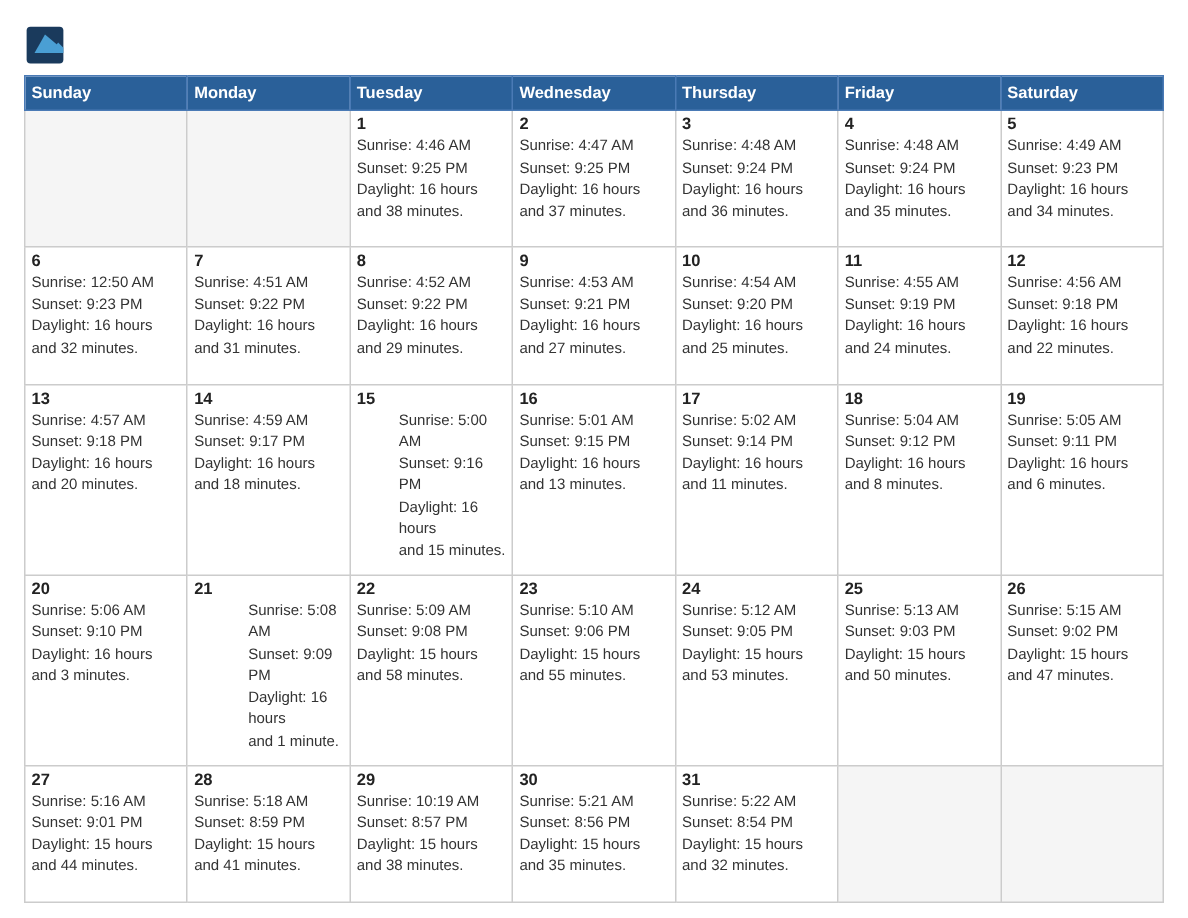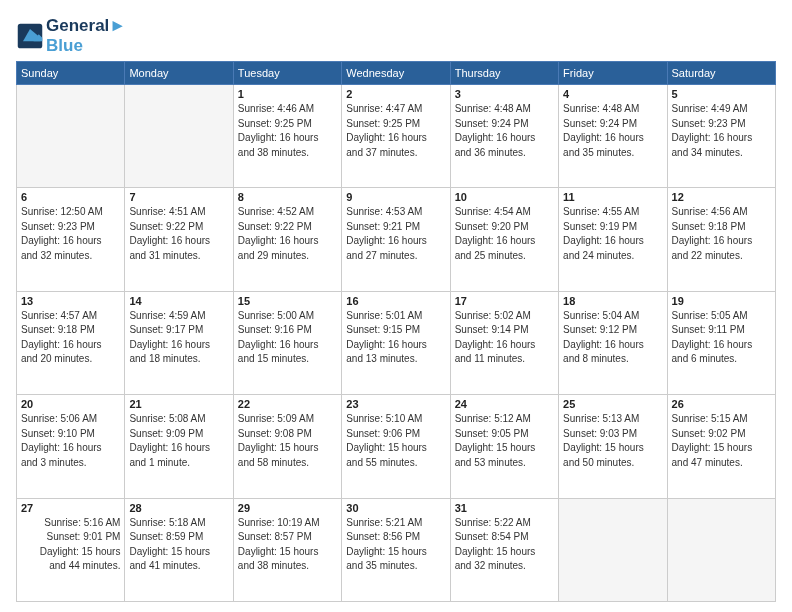--- a/index.html
+++ b/index.html
@@ -51,21 +51,21 @@
       flex: 1;
       border: 1px solid #ccc;
       border-collapse: collapse;
       width: 100%;
       table-layout: fixed;
     }
     .calendar th {
       background: #2a6099;
       color: #fff;
       font-size: 11px;
-      font-weight: normal;
+      font-weight: bold;
       padding: 5px 4px;
       text-align: left;
       border: 1px solid #4a7ab5;
     }
     .calendar td {
       border: 1px solid #ccc;
       vertical-align: top;
       padding: 3px 4px;
       font-size: 9.5px;
       color: #333;
@@ -92,24 +92,20 @@
 <body>
 
 <div class="page">
   <div class="header">
     <div class="logo">
       <svg class="logo-icon" viewBox="0 0 32 32">
         <rect x="2" y="2" width="28" height="28" rx="3" fill="#1a3a5c"></rect>
         <polygon points="8,22 16,8 28,18 28,22" fill="#4a9fd4"></polygon>
         <polygon points="20,22 26,14 30,18 30,22" fill="#4a9fd4"></polygon>
       </svg>
-      <div>
-        <div style="font-size:17px;font-weight:bold;color:#1a3a5c;line-height:1.15;">General<span style="color:#4a9fd4;">►</span></div>
-        <div style="font-size:17px;font-weight:bold;color:#4a9fd4;line-height:1.15;">Blue</div>
-      </div>
     </div>
     <div class="title-block">
       <div class="main-title"></div>
       <div class="subtitle"></div>
     </div>
   </div>
 
   <table class="calendar">
     <thead>
       <tr id="weekday-header">
@@ -223,21 +219,21 @@
           </td>
           <td>
             <div class="day-number">14</div>
             <div class="day-info" style="white-space: pre-line;">Sunrise: 4:59 AM
 Sunset: 9:17 PM
 Daylight: 16 hours
 and 18 minutes.</div>
           </td>
           <td>
             <div class="day-number">15</div>
-            <div class="day-info" style="white-space: pre-line;">Sunrise: 5:00 AM
+            <div class="day-info" style="white-space: pre-line; margin-left: 28px;">Sunrise: 5:00 AM
 Sunset: 9:16 PM
 Daylight: 16 hours
 and 15 minutes.</div>
           </td>
           <td>
             <div class="day-number">16</div>
             <div class="day-info" style="white-space: pre-line;">Sunrise: 5:01 AM
 Sunset: 9:15 PM
 Daylight: 16 hours
 and 13 minutes.</div>
@@ -267,21 +263,21 @@
         <tr>
           <td>
             <div class="day-number">20</div>
             <div class="day-info" style="white-space: pre-line;">Sunrise: 5:06 AM
 Sunset: 9:10 PM
 Daylight: 16 hours
 and 3 minutes.</div>
           </td>
           <td>
             <div class="day-number">21</div>
-            <div class="day-info" style="white-space: pre-line;">Sunrise: 5:08 AM
+            <div class="day-info" style="white-space: pre-line; margin-left: 36px;">Sunrise: 5:08 AM
 Sunset: 9:09 PM
 Daylight: 16 hours
 and 1 minute.</div>
           </td>
           <td>
             <div class="day-number">22</div>
             <div class="day-info" style="white-space: pre-line;">Sunrise: 5:09 AM
 Sunset: 9:08 PM
 Daylight: 15 hours
 and 58 minutes.</div>
@@ -311,21 +307,21 @@
             <div class="day-number">26</div>
             <div class="day-info" style="white-space: pre-line;">Sunrise: 5:15 AM
 Sunset: 9:02 PM
 Daylight: 15 hours
 and 47 minutes.</div>
           </td>
         </tr>
         <tr>
           <td>
             <div class="day-number">27</div>
-            <div class="day-info" style="white-space: pre-line; text-align: right;">Sunrise: 5:16 AM
+            <div class="day-info" style="white-space: pre-line;">Sunrise: 5:16 AM
 Sunset: 9:01 PM
 Daylight: 15 hours
 and 44 minutes.</div>
           </td>
           <td>
             <div class="day-number">28</div>
             <div class="day-info" style="white-space: pre-line;">Sunrise: 5:18 AM
 Sunset: 8:59 PM
 Daylight: 15 hours
 and 41 minutes.</div>

